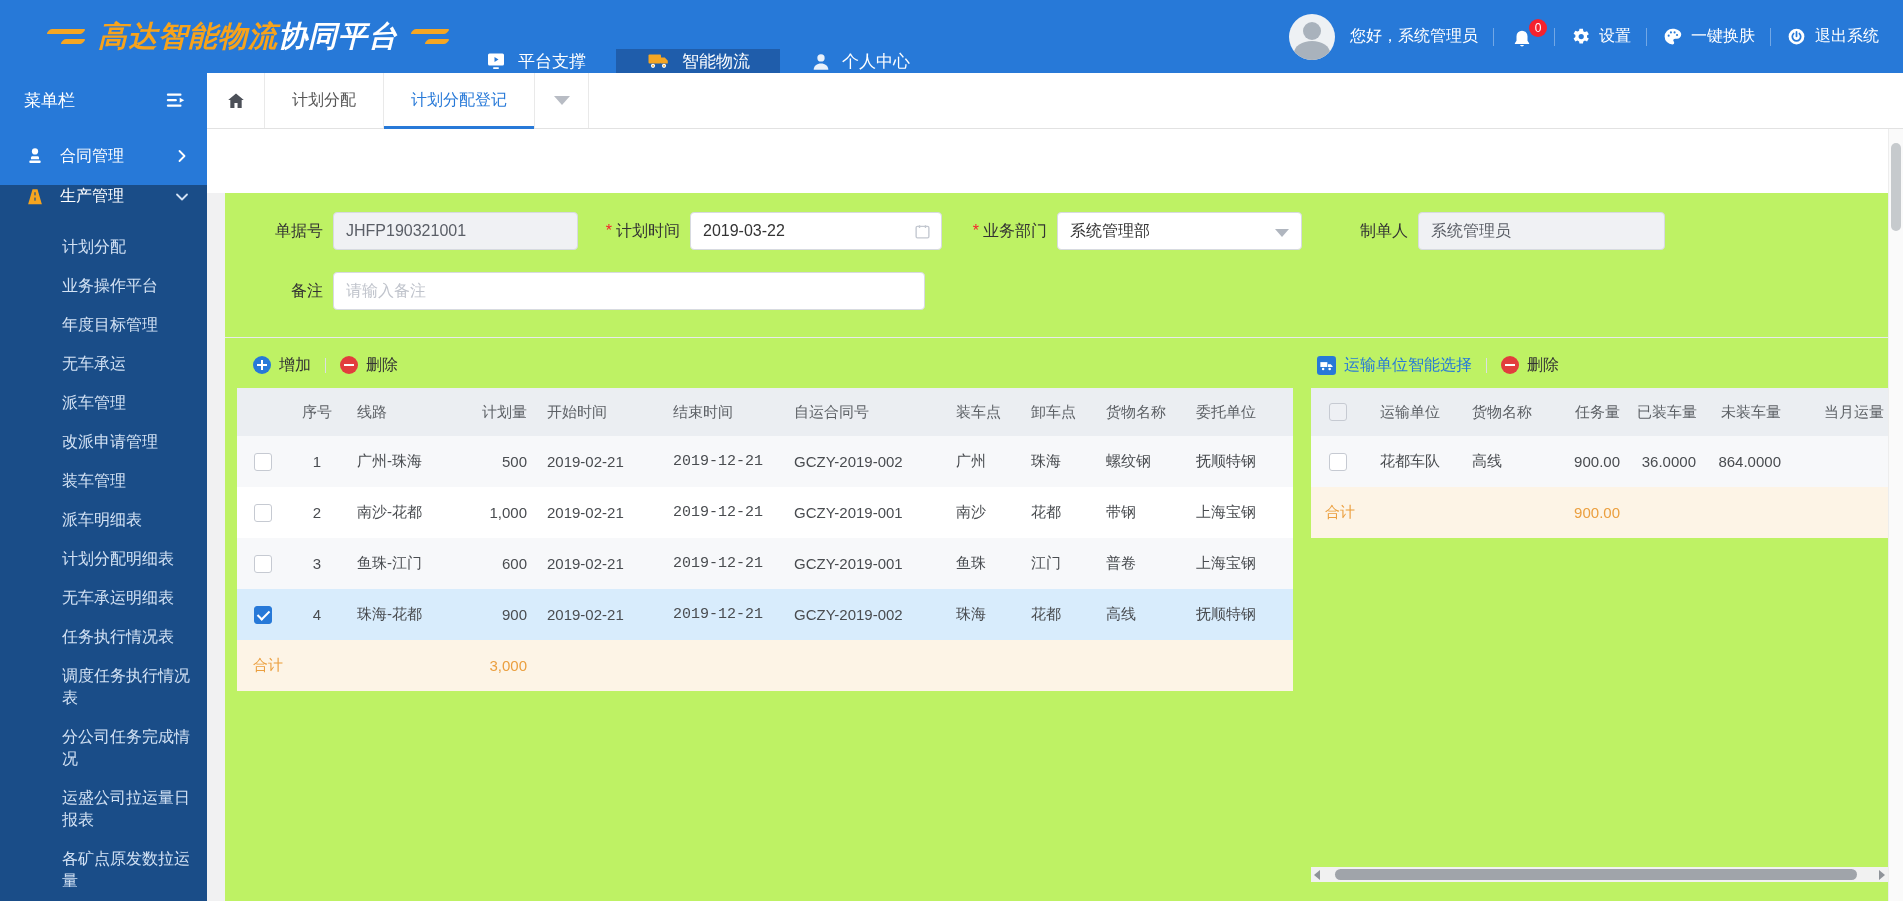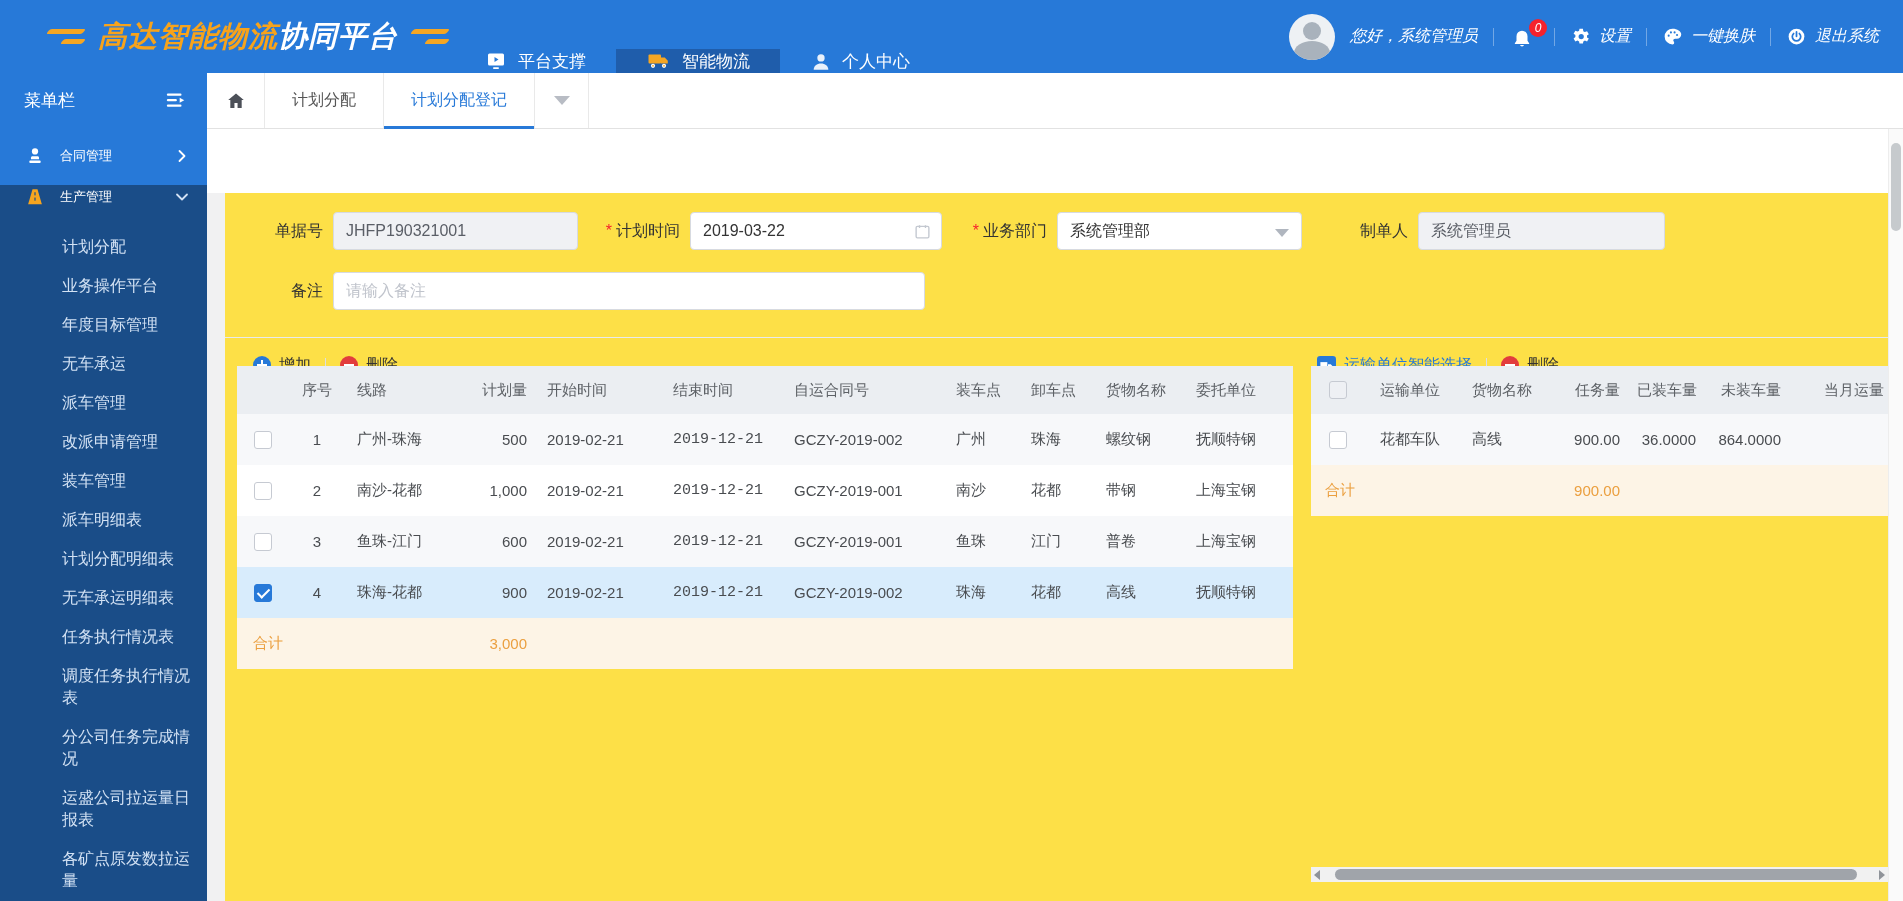--- a/index.html
+++ b/index.html
@@ -12,54 +12,54 @@
   .logo-wrap { display:flex; align-items:center; margin-left:34px; width:420px; flex:none; }
   .dash-group { display:flex; flex-direction:column; gap:5px; margin:0 14px; }
   .dash-group .d1 { width:36px; height:5px; background:#f5a623; transform:skewX(-38deg); border-radius:2px; }
   .dash-group .d2 { width:22px; height:5px; background:#f5a623; transform:skewX(-38deg); border-radius:2px; align-self:flex-end; }
   .brand { font-size:29px; font-weight:800; font-style:italic; letter-spacing:1px; white-space:nowrap; }
   .brand .gold { color:#f7a31b; }
   .brand .white { color:#ffffff; }
   .top-nav { display:flex; align-items:flex-end; }
   .nav-item { display:flex; align-items:center; gap:10px; padding:0 30px; font-size:17px; cursor:pointer; }
   .nav-item.active { background:#1f5dab; }
-  .hdr-right { margin-left:auto; display:flex; align-items:center; gap:15px; padding-right:24px;font-style:italic; }
+  .hdr-right { margin-left:auto; display:flex; align-items:center; gap:15px; padding-right:24px; }
   .avatar { width:46px; height:46px; border-radius:50%; background:#eef1f4; overflow:hidden; position:relative; flex:none; }
   .avatar::before { content:""; position:absolute; left:14px; top:8px; width:18px; height:18px; border-radius:50%; background:#a9b2bc; }
   .avatar::after { content:""; position:absolute; left:5px; top:27px; width:36px; height:24px; border-radius:50% 50% 0 0; background:#a9b2bc; }
   .greet { font-size:16px; white-space:nowrap; }
   .vdiv { width:1px; height:18px; background:rgba(255,255,255,.35); }
   .bell-wrap { position:relative; padding:4px 6px 0 2px; }
   .badge { position:absolute; top:-4px; right:-8px; min-width:18px; height:18px; border-radius:9px; background:#f5222d; color:#fff; font-size:12px; display:flex; align-items:center; justify-content:center; padding:0 4px; }
   .hdr-act { display:flex; align-items:center; gap:8px; font-size:16px; white-space:nowrap; cursor:pointer; }
 
   
   .sidebar { position:absolute; left:0; top:73px; width:207px; height:828px; background:#2779d8; color:#fff; overflow:hidden; display:flex; flex-direction:column; }
   .menu-title { height:54px; display:flex; align-items:center; padding:0 20px 0 24px; font-size:17px; }
   .menu-title .sp { flex:1; }
-  .side-group { height:58px; display:flex; align-items:center; padding:0 18px 0 24px; font-size:13px; gap:14px; cursor:pointer; }
+  .side-group { height:58px; display:flex; align-items:center; padding:0 18px 0 24px; font-size:16px; gap:14px; cursor:pointer; }
   .side-group .sp { flex:1; }
   .side-dark { flex:1; background:#1a4d88; display:flex; flex-direction:column; overflow:hidden; }
   .submenu { padding-top:20px; }
   .submenu-item { padding:8px 6px 9px 62px; font-size:16px; line-height:22px; color:#d3e2f4; cursor:pointer; }
 
   
   .main { position:absolute; left:207px; top:73px; width:1696px; height:828px; background:#fff; }
   .tabbar { position:absolute; top:0; left:0; width:1696px; height:56px; background:#fff; border-bottom:1px solid #e2e2e2; display:flex; align-items:stretch; }
   .tab-home { width:58px; display:flex; align-items:center; justify-content:center; border-right:1px solid #e9e9e9; cursor:pointer; }
   .tab { display:flex; align-items:center; padding:0 27px; font-size:16px; color:#555; border-right:1px solid #e9e9e9; position:relative; cursor:pointer; }
   .tab.active { color:#2779d8; }
   .tab.active::after { content:""; position:absolute; left:0; right:0; bottom:-1px; height:3px; background:#2779d8; }
   .tab-caret { width:54px; display:flex; align-items:center; justify-content:center; border-right:1px solid #e9e9e9; cursor:pointer; }
   .caret-down { width:0; height:0; border-left:8px solid transparent; border-right:8px solid transparent; border-top:9px solid #b8bcc4; }
 
   .action-row { position:absolute; top:56px; left:0; width:1681px; height:64px; background:#fff; border-bottom:1px solid #ececec; box-shadow:0 2px 3px rgba(0,0,0,.04); display:flex; align-items:center; padding-left:18px; }
   .btn-save { display:flex; align-items:center; gap:8px; background:#2f80e8; color:#fff; font-size:16px; border:none; border-radius:4px; padding:9px 16px; cursor:pointer; }
 
-  .work { position:absolute; top:120px; left:0; width:1681px; height:708px; background:#fde047; overflow:hidden; }
+  .work { position:absolute; top:120px; left:0; width:1681px; height:708px; background:#bef264; overflow:hidden; }
   .gutter { position:absolute; left:0; top:0; bottom:0; width:18px; background:#f1f1f2; }
 
   
   .fg { position:absolute; height:38px; display:flex; align-items:center; }
   .flabel { font-size:16px; color:#333; text-align:right; margin-right:10px; white-space:nowrap; }
   .req { color:#f5222d; margin-right:4px; font-size:16px; }
   .ctrl { height:38px; border:1px solid #d7dae0; border-radius:4px; background:#fff; display:flex; align-items:center; padding:0 12px; font-size:16px; color:#333; position:relative; }
   .ctrl.disabled { background:#f0f1f4; color:#5a5e66; }
   .ctrl .ph { color:#c0c4cc; }
   .cal-ico { position:absolute; right:10px; top:10px; }
@@ -72,21 +72,21 @@
   .tool.blue { color:#2779d8; }
   .tb .sep { width:1px; height:15px; background:#dcdfe3; margin:0 14px; }
   .icon-add, .icon-del { width:18px; height:18px; border-radius:50%; position:relative; flex:none; }
   .icon-add { background:#2779d8; }
   .icon-del { background:#e23d3d; }
   .icon-add::before, .icon-del::before { content:""; position:absolute; left:4px; right:4px; top:8px; height:2px; background:#fff; }
   .icon-add::after { content:""; position:absolute; top:4px; bottom:4px; left:8px; width:2px; background:#fff; }
 
   
   .grid { position:absolute; }
-  .thead { display:flex; align-items:center; height:48px; background:#ebeef2; color:#5d6166; font-size:15px; margin-top:16px; }
+  .thead { display:flex; align-items:center; height:48px; background:#ebeef2; color:#5d6166; font-size:15px; margin-top:38px; }
   .trow { display:flex; align-items:center; height:51px; font-size:15px; color:#494c50; background:#fff; }
   .trow.shaded { background:#f7f8fa; }
   .trow.selected { background:#d8ecfc; }
   .trow.total { background:#fdf4e6; color:#eb9f3f; }
   .td { padding:0 12px; white-space:nowrap; overflow:hidden; flex:none; }
   .cb { width:18px; height:18px; border:1px solid #c6cad2; border-radius:3px; background:#fff; position:relative; cursor:pointer; flex:none; }
   .cb.headercb { background:#eef0f4; }
   .cb.checked { background:#2779d8; border-color:#2779d8; }
   .cb.checked::after { content:""; position:absolute; left:5px; top:1.5px; width:5px; height:10px; border:solid #fff; border-width:0 2px 2px 0; transform:rotate(45deg); }
 

